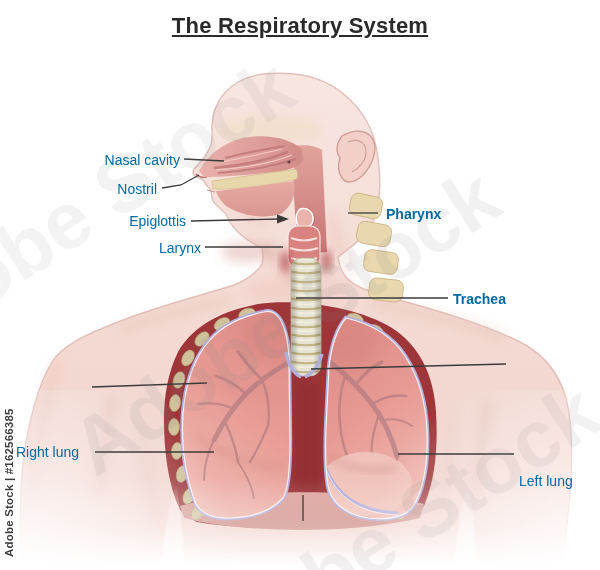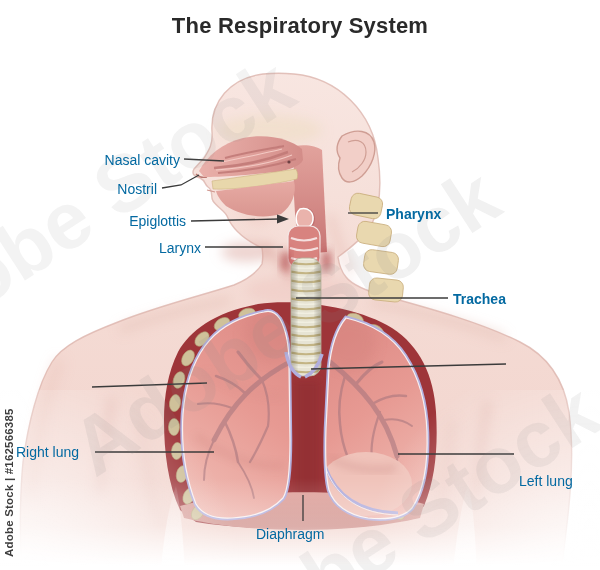--- a/index.html
+++ b/index.html
@@ -3,21 +3,21 @@
 <meta charset="utf-8">
 <style>
   html,body{margin:0;padding:0;background:#ffffff;}
   .stage{
     position:relative;width:600px;height:570px;overflow:hidden;background:#ffffff;
     font-family:"Liberation Sans",sans-serif;
   }
   .stage svg{position:absolute;left:0;top:0;}
   .title{
     position:absolute;top:13px;left:0;width:100%;text-align:center;
-    font-size:22px;font-weight:600;color:#2a2a2a;letter-spacing:.2px;
+    font-size:22px;font-weight:600;color:#2a2a2a;letter-spacing:.2px;text-decoration:underline;
   }
   .lbl{
     position:absolute;font-size:14px;line-height:21px;color:#0369a1;white-space:nowrap;
   }
   .lbl.wrap{white-space:normal;}
   .lbl.right{text-align:right;}
   .wm-vert{
     position:absolute;left:3px;top:557px;transform:rotate(-90deg);transform-origin:0 0;
     font-size:11.5px;font-weight:600;color:#3e3e3e;white-space:nowrap;letter-spacing:.2px;
   }
@@ -303,16 +303,15 @@
   <div class="title">The Respiratory System</div>
 
   <div class="lbl right" style="right:420px;top:150px;">Nasal cavity</div>
   <div class="lbl right" style="right:443px;top:179px;">Nostril</div>
   <div class="lbl right" style="right:414px;top:211px;">Epiglottis</div>
   <div class="lbl right" style="right:399px;top:238px;">Larynx</div>
   <div class="lbl" style="left:386px;top:204px;font-weight:bold;">Pharynx</div>
   <div class="lbl" style="left:453px;top:289px;font-weight:bold;">Trachea</div>
   <div class="lbl" style="left:16px;top:442px;">Right lung</div>
   <div class="lbl" style="left:519px;top:471px;">Left lung</div>
-  <div class="lbl" style="left:256px;top:524px;">Diaphragm</div>
 
   <div class="wm-vert">Adobe Stock | #162566385</div>
 </div>
 
 </body></html>

